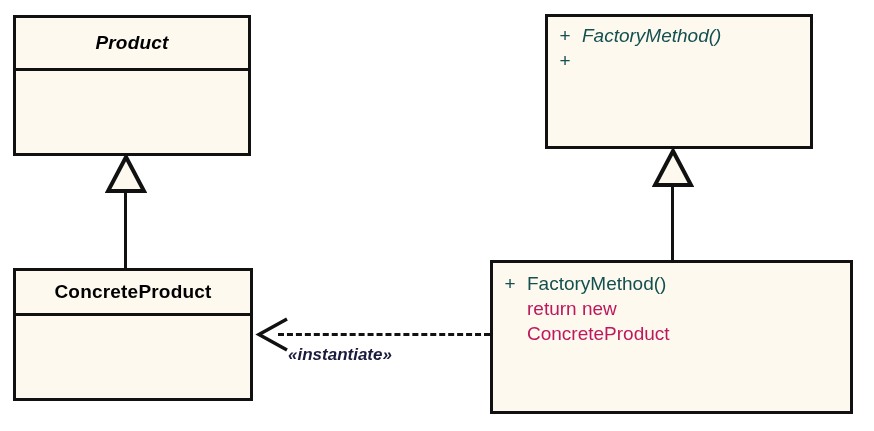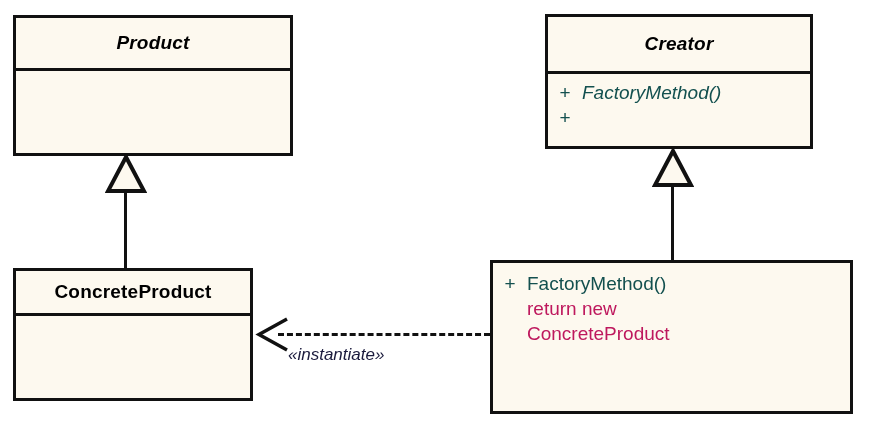--- a/index.html
+++ b/index.html
@@ -108,27 +108,26 @@
     font-style: italic;
     color: #1a1a3c;
     white-space: nowrap;
   }
 </style>
 </head>
 <body>
 
 <div id="canvas">
 
-  <div class="uml-class" style="left:13px; top:15px; width:280px; height:141px;">
+  <div class="uml-class" style="left:13px; top:15px; width:238px; height:141px;">
     <div class="uml-header abstract-name" style="height:53px;">Product</div>
     <div class="uml-body"></div>
   </div>
 
   <div class="uml-class" style="left:545px; top:14px; width:268px; height:135px;">
-    <div class="uml-header abstract-name" style="height:57px;">Creator</div>
     <div class="uml-body">
       <div class="member-row">
         <span class="member-vis">+</span>
         <span class="member-name italic">FactoryMethod()</span>
       </div>
       <div class="member-row">
         <span class="member-vis">+</span>
       </div>
     </div>
   </div>
@@ -168,15 +167,15 @@
       <polygon points="21,3 39,37 3,37" fill="#fdf9ef" stroke="#111111" stroke-width="4" stroke-linejoin="miter"></polygon>
     </svg>
   </div>
 
   <div class="dep-line" style="left:278px; top:333px; width:212px;"></div>
   <div class="dep-arrow" style="left:255px; top:316px;">
     <svg width="34" height="38" viewBox="0 0 34 38">
       <polyline points="32,3 4,18.5 32,34" fill="none" stroke="#111111" stroke-width="3.5" stroke-linecap="butt" stroke-linejoin="miter"></polyline>
     </svg>
   </div>
-  <div class="dep-label" style="left:288px; top:345px;">«instantiate»</div>
+  <div class="dep-label" style="left:288px; top:345px;font-weight:bold;">«instantiate»</div>
 
 </div>
 
 </body></html>

